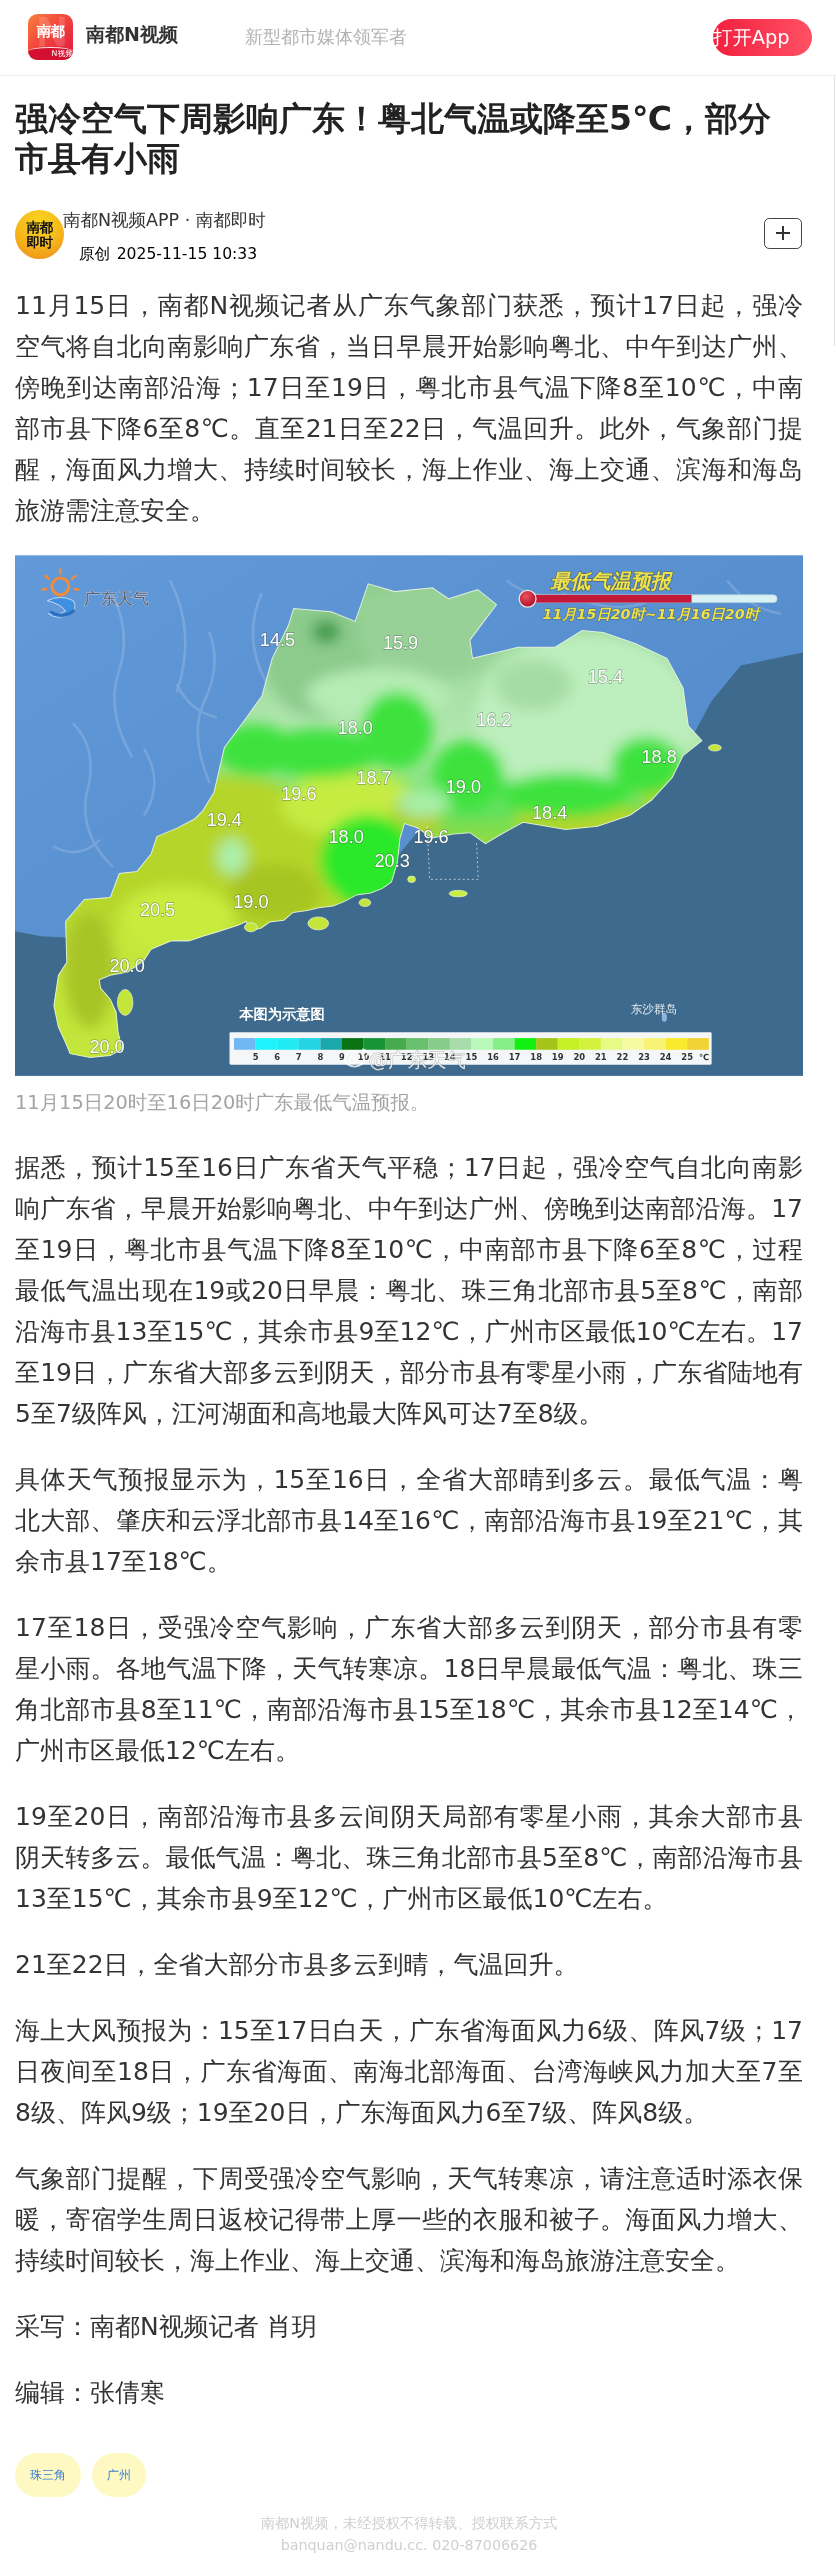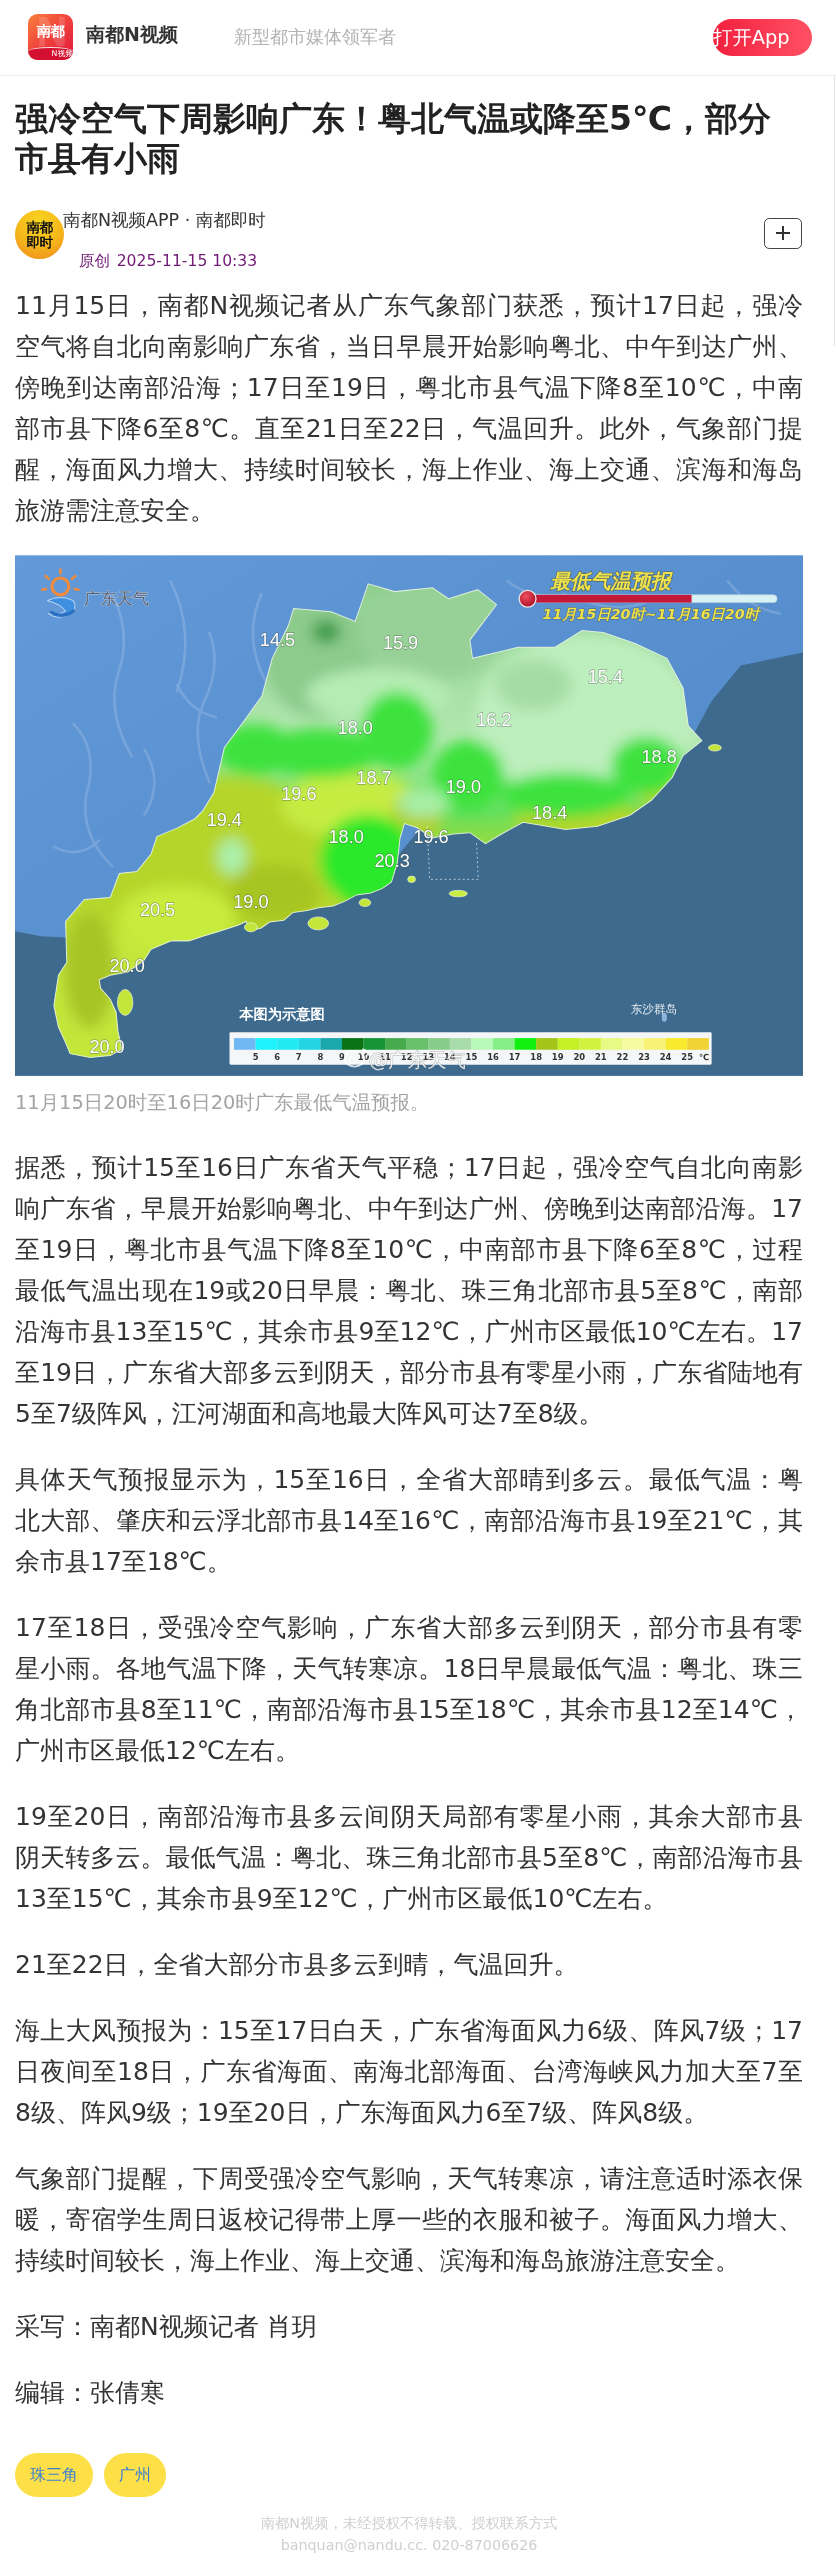--- a/index.html
+++ b/index.html
@@ -14,59 +14,59 @@
     background:linear-gradient(135deg,#f8813a 0%,#f2453d 45%,#e0163d 100%);
   }
   .logo .big-n { position:absolute; left:8.4px; top:-5.2px; font-family:"Liberation Sans", sans-serif; font-weight:bold;
     font-size:43px; line-height:45px; color:rgba(255,255,255,0.16); }
   .logo .logo-top { position:absolute; left:0; right:0; top:8.4px; text-align:center; color:#fff; font-size:14.3px;
     line-height:17px; font-weight:bold; letter-spacing:-0.6px; }
   .logo .logo-bottom { position:absolute; left:0; right:0; bottom:0; height:12.3px; background:#d3102f;
     border-top:1.3px solid rgba(255,255,255,0.85); border-radius:50% 50% 0 0 / 4.5px 4.5px 0 0;
     color:#fff; font-size:7.8px; line-height:12.3px; text-align:right; }
   .brand-name { position:absolute; left:86px; top:18px; font-size:19px; line-height:32px; font-weight:bold; color:#333; }
-  .slogan { position:absolute; left:234px; top:26px; font-size:18px; line-height:22px; color:#b3b3b3; }
+  .slogan { position:absolute; left:245px; top:26px; font-size:18px; line-height:22px; color:#b3b3b3; }
   .open-app {
     position:absolute; left:713px; top:19px; width:99px; height:37px; border-radius:19px;
     background:linear-gradient(90deg,#f2203e,#ff5063); color:#fff; font-size:19.4px; line-height:37px; 
     cursor:pointer;
   }
   .scroll-thumb { position:absolute; left:834px; top:76px; width:1.3px; height:270px; background:#e3e3e3; }
 
   
   .article { position:relative; padding-left:15px; width:788px; }
   .title { margin:23px 0 0 0; font-size:33px; line-height:40px; font-weight:bold; color:#222; }
   .author { position:relative; margin-top:31px; height:49px; }
   .avatar {
     position:absolute; left:0; top:0; width:49px; height:49px; border-radius:50%;
     background:radial-gradient(circle at 50% 25%, #f9d71f 0%, #f5b51c 55%, #ee8619 100%);
     display:flex; flex-direction:column; align-items:center; justify-content:center;
   }
   .avatar span { display:block; font-size:13.6px; line-height:15px; font-weight:bold; color:#111; letter-spacing:-0.6px; }
   .author-name { position:absolute; left:48px; top:0.6px; font-size:17.5px; line-height:19.4px; color:#333; white-space:nowrap; }
-  .author-meta { position:absolute; left:64px; top:42px; font-size:15.6px; line-height:19.4px; color:#701a75; white-space:nowrap; }
+  .author-meta { position:absolute; left:64px; top:35px; font-size:15.6px; line-height:19.4px; color:#000000; white-space:nowrap; }
   .author-meta .orig { margin-right:6.5px; }
   .follow-btn {
     position:absolute; left:749px; top:8.4px; width:38px; height:30.5px; box-sizing:border-box;
     border:1.3px solid #444; border-radius:5.2px; cursor:pointer;
   }
   .follow-btn .plus-h { position:absolute; left:11px; top:13px; width:13.6px; height:1.9px; background:#333; }
   .follow-btn .plus-v { position:absolute; left:17px; top:7.1px; width:1.9px; height:13.6px; background:#333; }
 
   .para { margin:0 0 25px 0; font-size:25px; line-height:41px; color:#333; text-align:justify; }
   .para.first { margin-top:26px; margin-bottom:24px; }
   .para.editor { margin-bottom:40px; }
 
   .figure { width:788px; height:521px; display:block; }
   .figure svg { display:block; }
   .caption { margin:11.7px 0 30px 0; font-size:19.4px; line-height:29px; color:#a3a3a3; }
 
   .tags { display:flex; gap:11px; height:44px; }
-  .tag { height:44px; padding:0 15px; border-radius:22px; background:#fde047; color:#3b7fd4;
-    font-size:16px; line-height:44px; cursor:pointer; white-space:nowrap; }
+  .tag { height:44px; padding:0 15px; border-radius:22px; background:#fef9c3; color:#3b7fd4;
+    font-size:12px; line-height:44px; cursor:pointer; white-space:nowrap; }
 
   .footer { margin-top:15px; text-align:center; font-size:14.3px; line-height:22px; color:#cfcfcf; }
 </style>
 </head>
 <body>
 
 <div class="header">
   <div class="logo">
     <span class="big-n">N</span>
     <span class="logo-top">南都</span>

